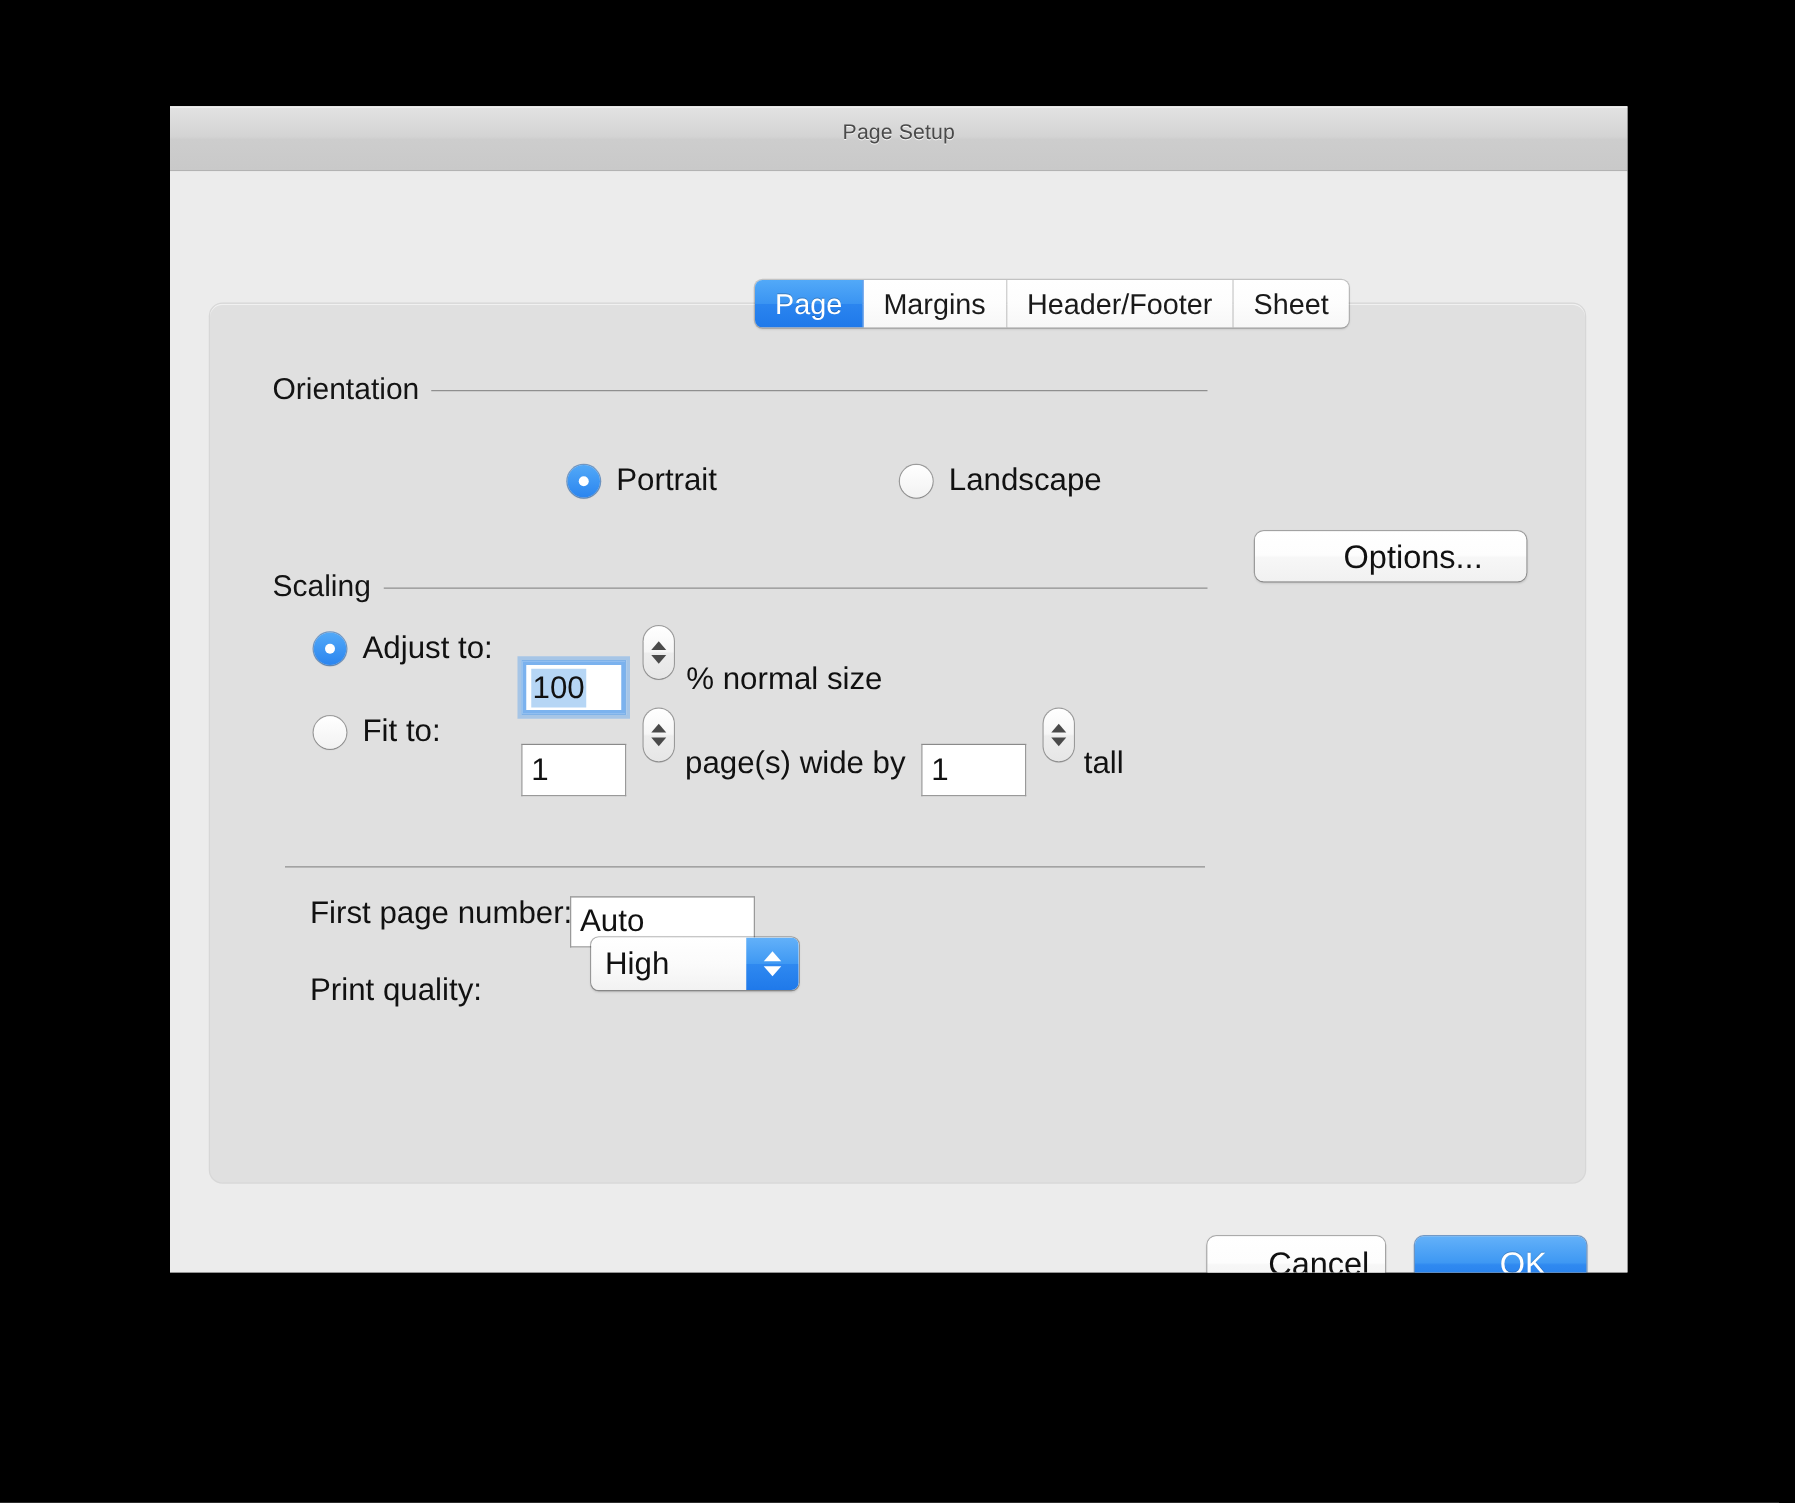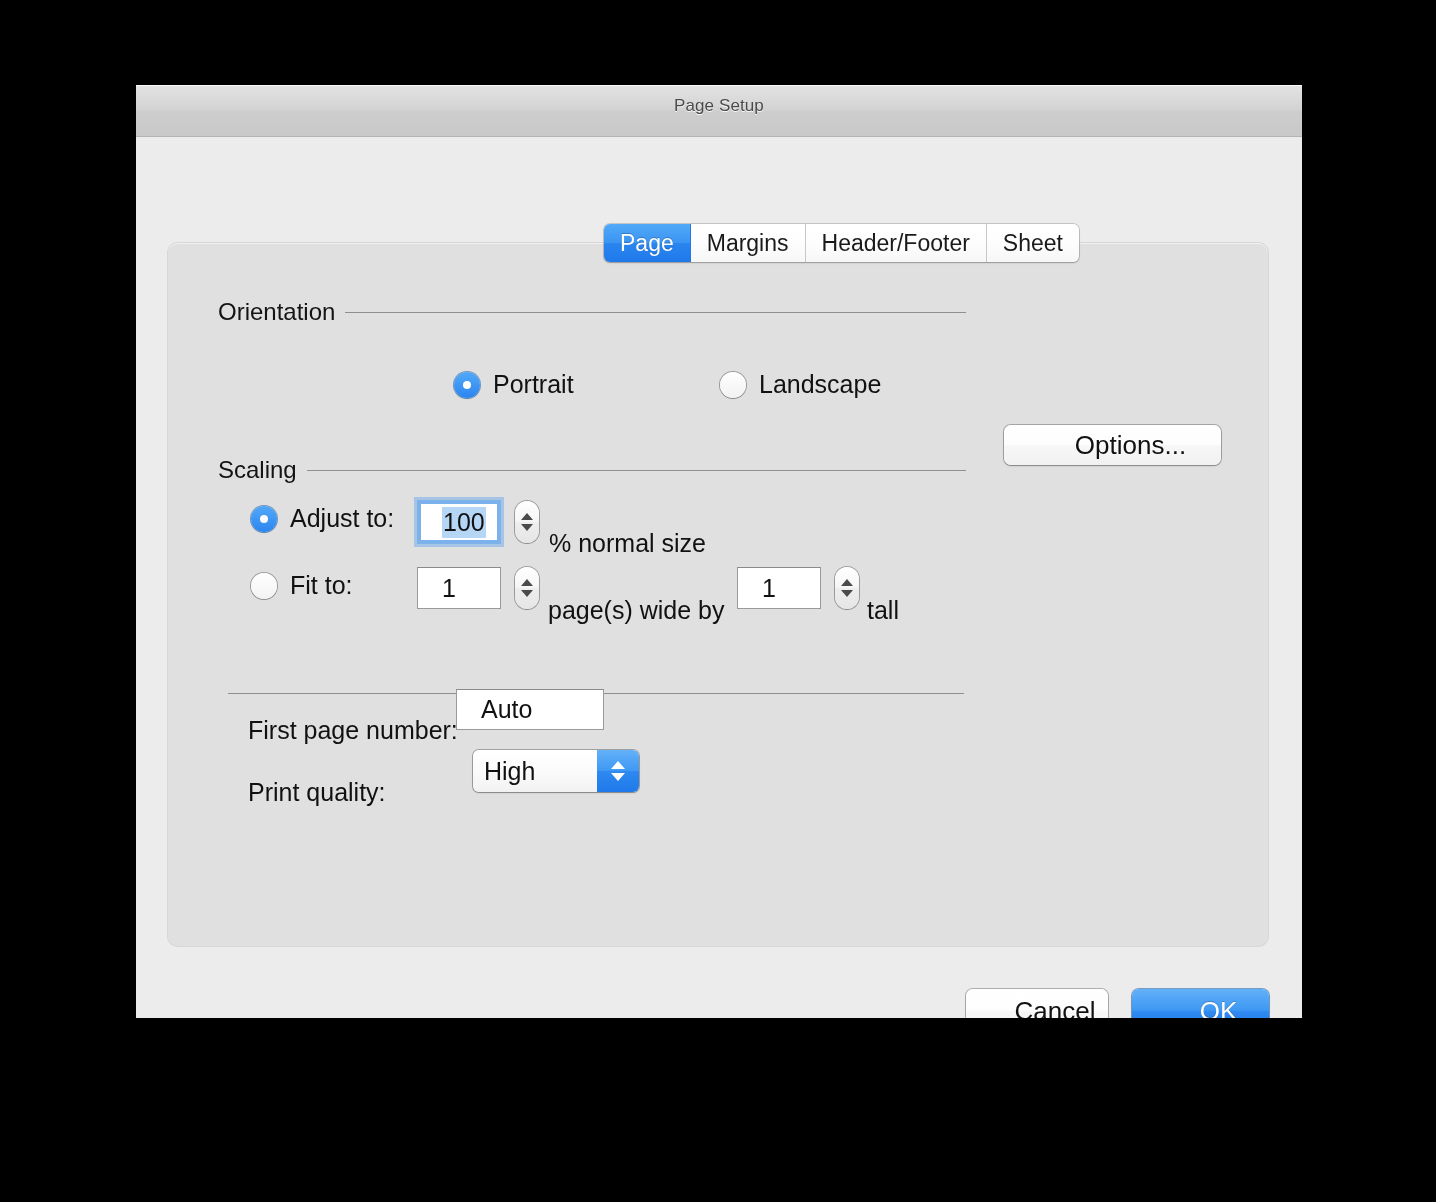--- a/index.html
+++ b/index.html
@@ -163,24 +163,25 @@
 
   
   .field {
     position: absolute;
     background: #ffffff;
     border: 1px solid #9a9a9a;
     border-top-color: #8a8a8a;
     box-sizing: border-box;
     display: flex;
     align-items: center;
-    padding: 0 24px;
+    padding: 0 7px;
     font-size: 25px;
     color: #111111;
     cursor: text;
+    margin-top: 28px;
   }
   .field.focused {
     border: 1px solid #7fb2e8;
     outline: 3px solid rgba(100,165,235,0.85);
     outline-offset: -4px;
     box-shadow: 0 0 0 3px rgba(118,175,235,0.55);
   }
   .field .sel {
     background: #b6d6f5;
     color: #111111;

